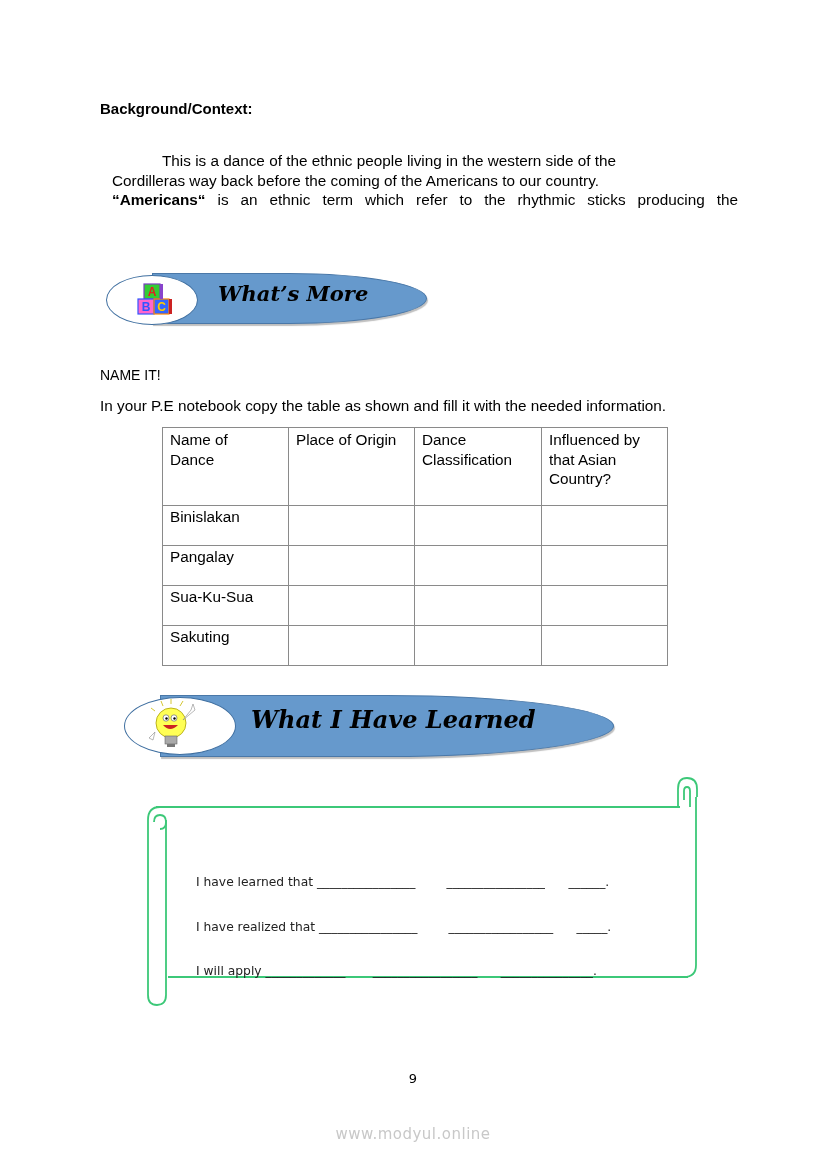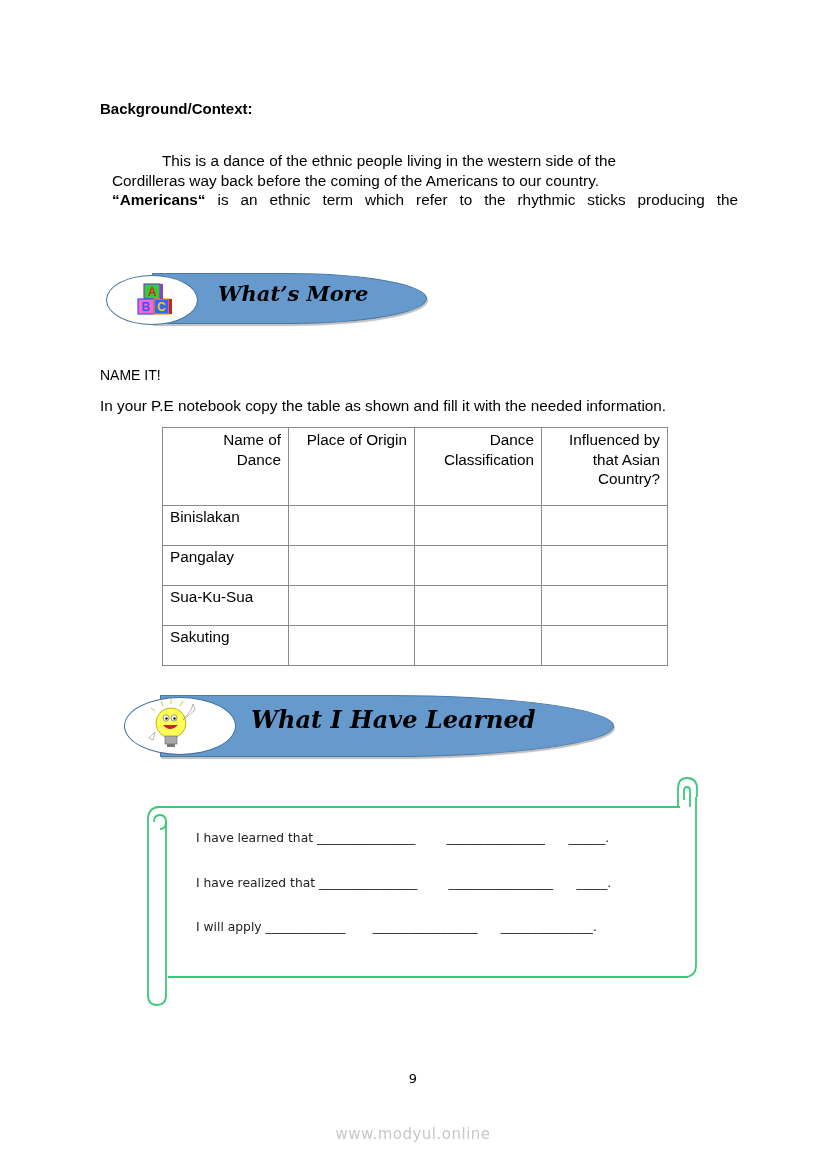--- a/index.html
+++ b/index.html
@@ -29,27 +29,27 @@
   .wl-oval { left: 124px; top: 697px; width: 110px; height: 56px; }
   .wl-title { left: 251px; top: 705px; font-size: 24px; }
 
   .name-it { left: 100px; top: 367px; font-size: 14px; }
   .instr { left: 100px; top: 397px; font-size: 15.3px; }
 
   table.dance { position: absolute; left: 162px; top: 427px; border-collapse: collapse;
                 font-size: 15.3px; }
   table.dance td, table.dance th { border: 1.2px solid #8a8a8a; vertical-align: top; padding: 2px 7px;
                 font-weight: normal; }
-  table.dance th { text-align: right; height: 73px; line-height: 19.5px; }
+  table.dance th { text-align: left; height: 73px; line-height: 19.5px; }
   table.dance td { height: 35px; text-align: left; margin-top: 25px; }
   .c1 { width: 111px; } .c2 { width: 111px; } .c3 { width: 112px; } .c4 { width: 111px; }
 
   
   .scroll-svg { left: 140px; top: 775px; }
-  .scroll-line { font-family: "DejaVu Sans", sans-serif; font-size: 12.3px; color: #222; white-space: pre; }
+  .scroll-line { font-family: "DejaVu Sans", sans-serif; font-size: 12.3px; color: #222; white-space: pre; margin-top: 44px; }
   .sl1 { left: 196px; top: 831px; }
   .sl2 { left: 196px; top: 876px; }
   .sl3 { left: 196px; top: 920px; }
 
   .page-num { left: 0; width: 826px; top: 1071px; text-align: center; font-family: "DejaVu Sans", sans-serif; font-size: 13px; }
   .watermark { left: 0; width: 826px; top: 1125px; text-align: center; font-family: "DejaVu Sans", sans-serif;
                font-size: 15px; color: #c8c8c8; letter-spacing: 0.5px; }
 </style>
 </head>
 <body>

